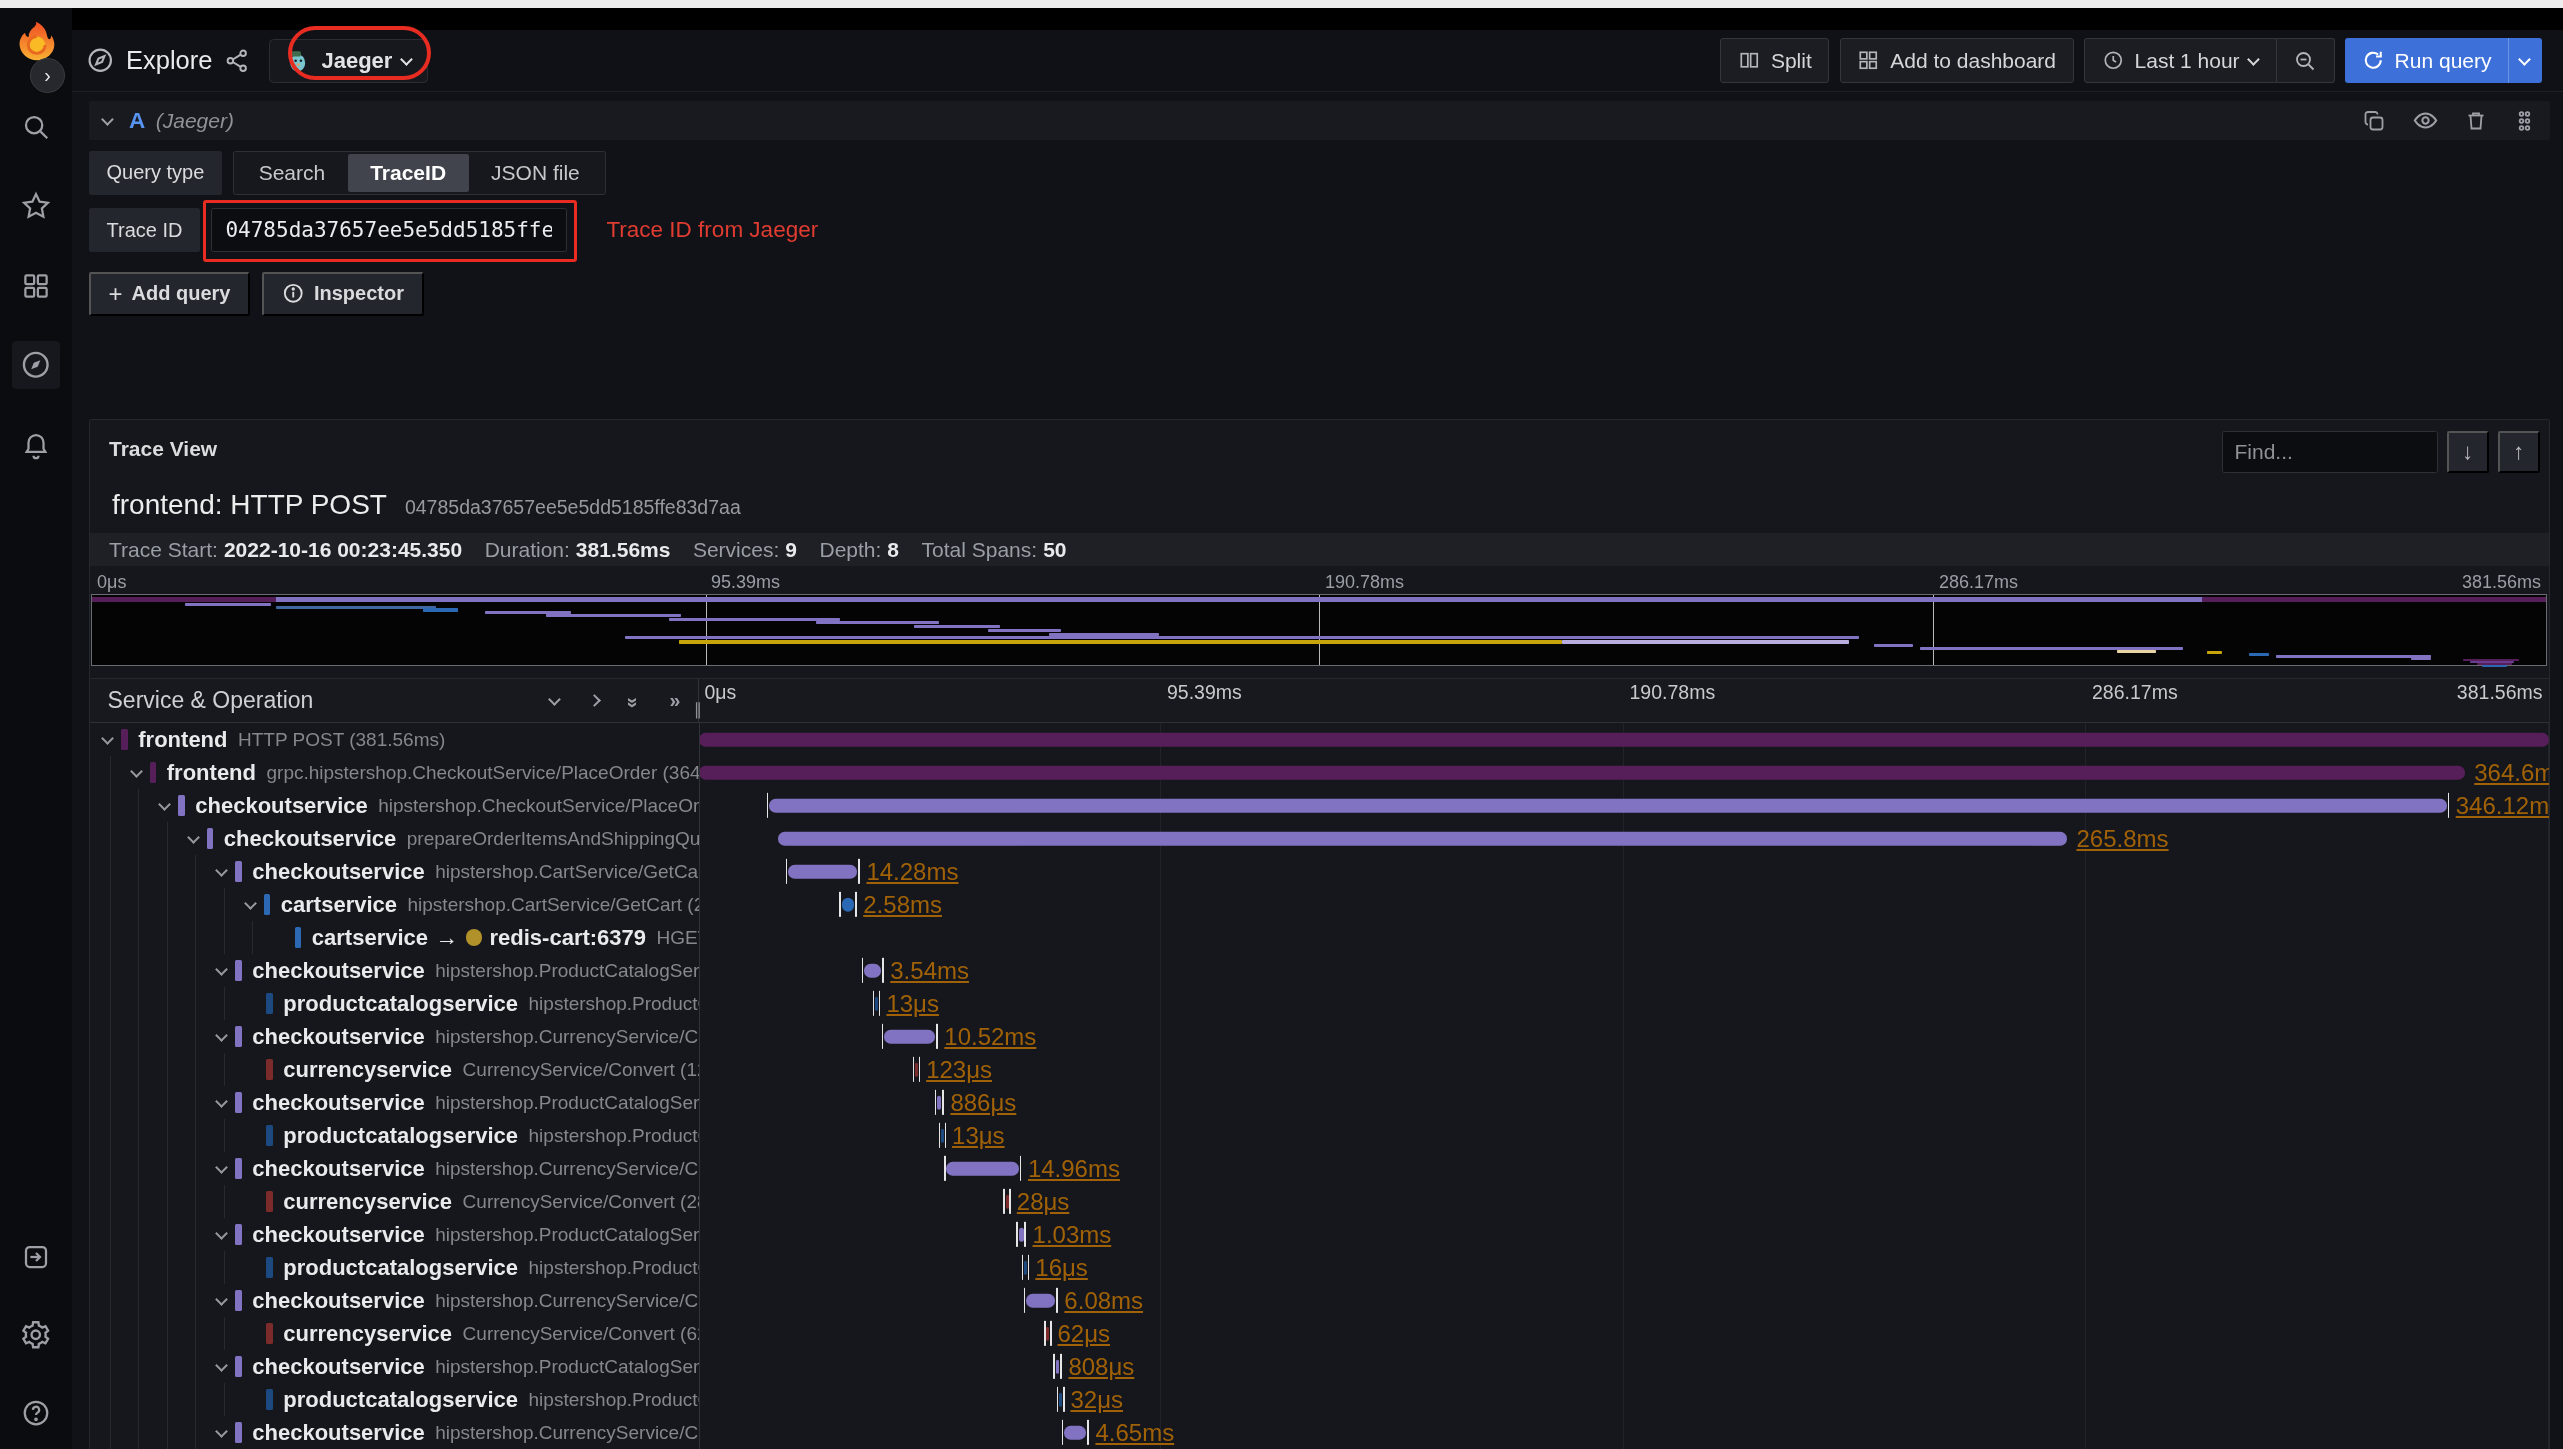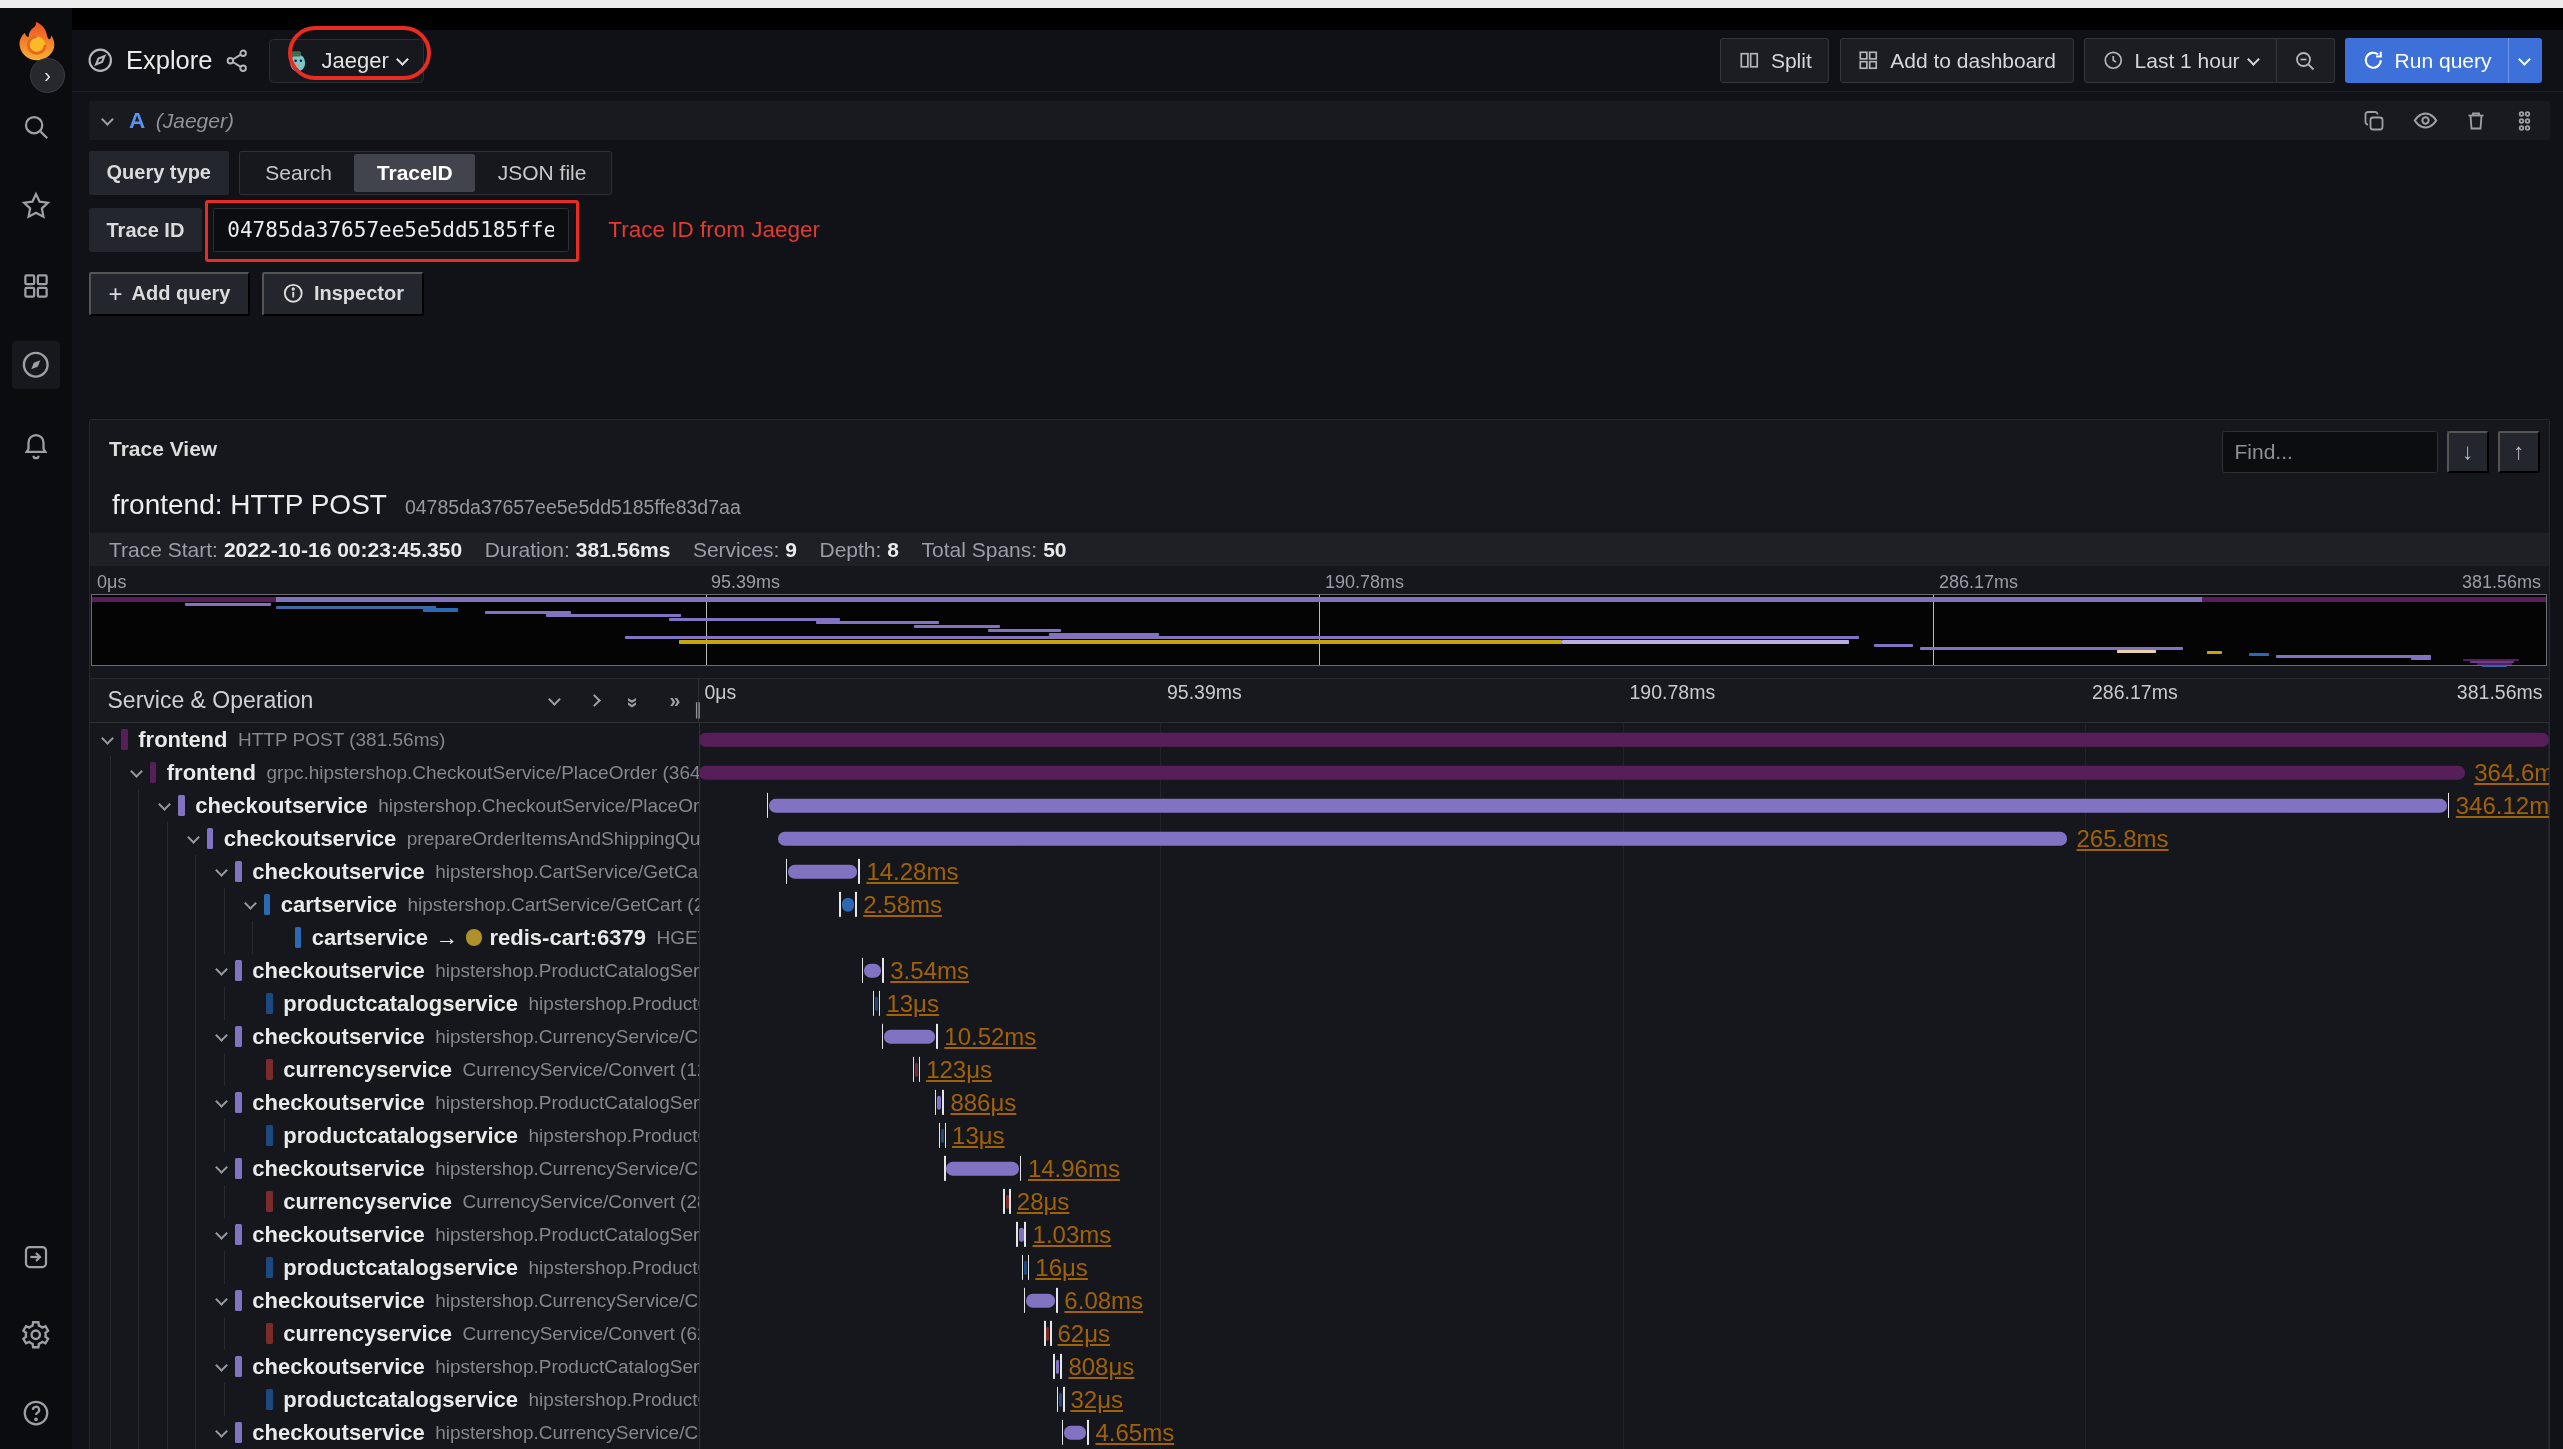--- a/index.html
+++ b/index.html
@@ -20,42 +20,42 @@
   .sb-item { width:48px; height:48px; display:flex; align-items:center; justify-content:center; border-radius:4.5px; cursor:pointer; }
   .sb-item.active { background:#17181d; }
   .sb-item svg { stroke:#9da0a6; fill:none; stroke-width:1.8; }
   .expand-btn { position:absolute; left:30px; top:50px; width:35px; height:35px; border-radius:50%; background:#26282e; border:0.8px solid #3a3c42; color:#e7e8ea; font-size:19.5px; display:flex; align-items:center; justify-content:center; z-index:9; }
 
   
   .topbar { position:absolute; left:72px; right:0; top:30px; height:62px; background:#101116; border-bottom:0.8px solid #1d1f24; display:flex; align-items:center; padding:0 21px 0 13.5px; z-index:4; }
   .explore-ttl { display:flex; align-items:center; gap:12px; }
   .explore-ttl .txt { font-size:25.5px; font-weight:500; color:#e9eaeb; }
   .icon-svg { stroke:#b3b5ba; fill:none; stroke-width:1.8; }
-  .ds-btn { margin-left:19.5px; display:flex; align-items:center; gap:10.5px; height:44px; padding:0 15px; background:#17181d; border:0.8px solid #2b2d33; border-radius:4.5px; font-size:22px; font-weight:400; color:#e2e3e5; }
+  .ds-btn { margin-left:19.5px; display:flex; align-items:center; gap:10.5px; height:44px; padding:0 15px; background:#17181d; border:0.8px solid #2b2d33; border-radius:4.5px; font-size:22px; font-weight:700; color:#e2e3e5; }
   .ring-annotation { position:absolute; left:216px; top:-4.5px; width:143px; height:54px; border:4.5px solid #e82c21; border-radius:27px; pointer-events:none; }
   .tb-right { margin-left:auto; display:flex; align-items:center; gap:10.5px; }
   .tbtn { display:flex; align-items:center; gap:10.5px; height:45px; padding:0 16.5px; background:#1b1d23; border:0.8px solid #34363d; border-radius:3px; color:#d5d6d8; font-size:21px; font-weight:500; }
   .tgroup { display:flex; }
   .tgroup .tbtn:first-child { border-radius:3px 0 0 3px; }
   .tgroup .tbtn:last-child { border-radius:0 3px 3px 0; border-left:none; }
   .runbtn { display:flex; height:45px; border-radius:3px; overflow:hidden; background:#3d71d9; color:#fff; }
   .runbtn .main { display:flex; align-items:center; gap:10.5px; padding:0 16.5px; font-size:21px; font-weight:500; }
   .runbtn .caret { display:flex; align-items:center; padding:0 12px; border-left:0.8px solid rgba(255,255,255,.25); }
   .chev { display:inline-block; width:9px; height:9px; border-left:2px solid currentColor; border-bottom:2px solid currentColor; transform:rotate(-45deg) translateY(-1.5px); }
 
   
   .content { position:absolute; left:72px; right:0; top:92px; bottom:0; background:#111217; }
   .qwrap { padding:9px 13.5px 0 16.5px; }
   .qheader { height:39px; background:#181a1f; border-radius:2.3px; display:flex; align-items:center; padding:0 15px; }
   .qheader .refid { color:#5794f2; font-size:22.5px; font-weight:700; margin:0 10.5px 0 16.5px; }
   .qheader .dsname { color:#8e9297; font-size:21px; font-style:italic; }
   .qh-icons { margin-left:auto; display:flex; gap:25.5px; align-items:center; }
   .qh-icons svg { stroke:#9da0a6; fill:none; stroke-width:1.8; }
   .qrow { display:flex; align-items:center; margin-top:10.5px; gap:4.5px; }
-  .chip { height:44px; display:flex; align-items:center; padding:0 18px; background:#24262d; border-radius:2.3px; font-size:20px; font-weight:700; color:#dadbdd; }
+  .chip { height:44px; display:flex; align-items:center; padding:0 18px; background:#24262d; border-radius:2.3px; font-size:20px; font-weight:400; color:#dadbdd; }
   .seg { display:flex; align-items:center; height:44px; background:#17181d; border:0.8px solid #2e3036; border-radius:2.3px; padding:2.3px; margin-left:6px; }
   .seg .opt { height:38px; display:flex; align-items:center; padding:0 22.5px; font-size:21px; color:#c7c8ca; border-radius:2.3px; }
   .seg .opt.active { background:#41444c; color:#ffffff; font-weight:700; }
   .tid-box { position:relative; margin-left:6px; }
   .tid-input { width:356px; height:44px; background:#0c0d11; border:0.8px solid #2e3036; border-radius:2.3px; color:#ececee; font-family:"DejaVu Sans Mono", monospace; font-size:21px; padding:0 13.5px; }
   .rect-annotation { position:absolute; left:-7.5px; top:-8.3px; width:374px; height:62px; border:3.8px solid #e82c21; border-radius:3px; pointer-events:none; }
   .red-note { margin-left:35px; color:#e03c31; font-size:22.5px; }
   .qbuttons { display:flex; gap:12px; margin-top:19.5px; }
   .qbtn { height:44px; display:flex; align-items:center; gap:9px; padding:0 18px; background:#24262d; border-radius:2.3px; color:#dadbdd; font-size:20px; font-weight:600; }
 

